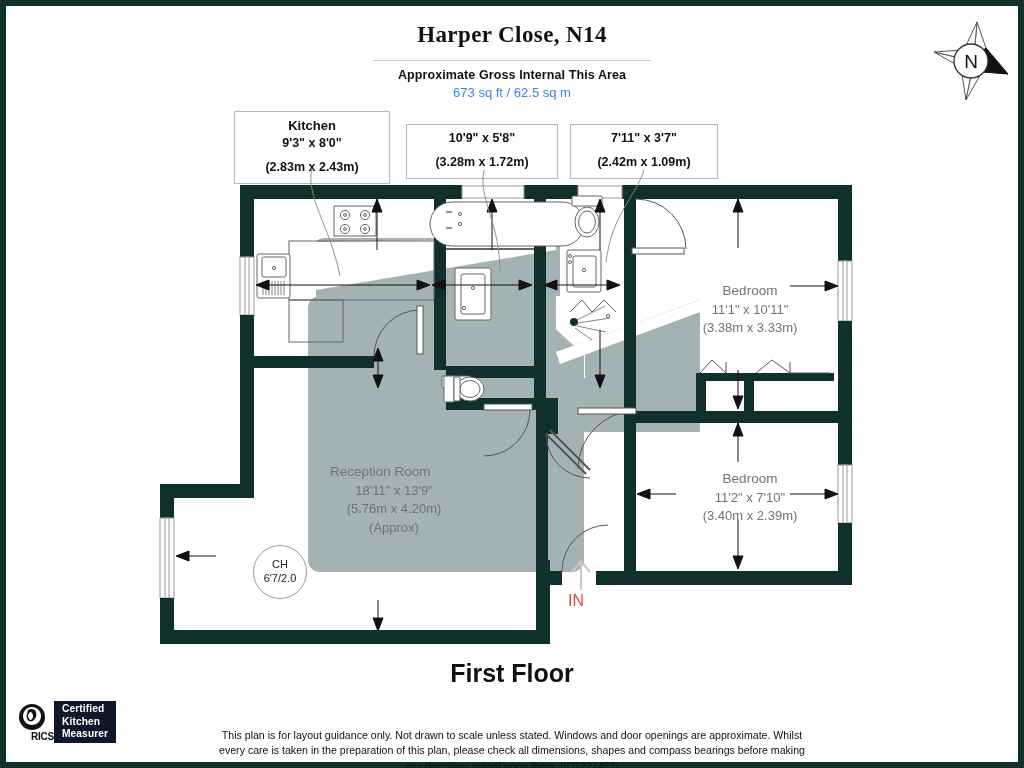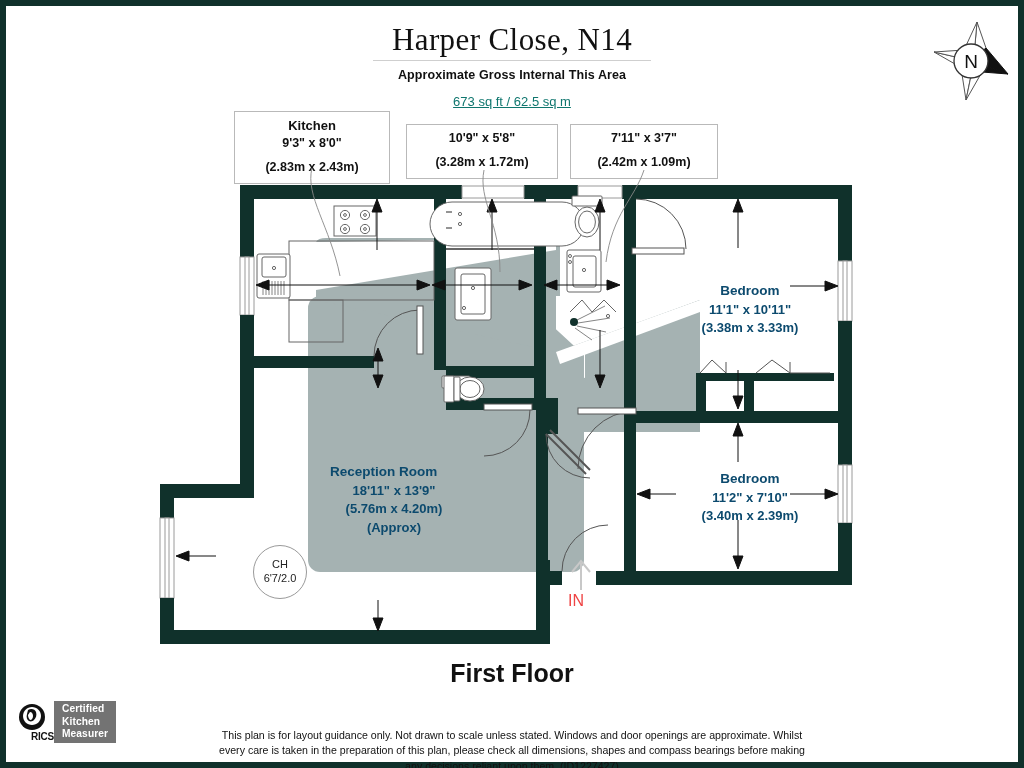--- a/index.html
+++ b/index.html
@@ -17,37 +17,36 @@
   .inner{
     position:absolute;left:6px;top:6px;width:1012px;height:756px;
     background:#fff;
   }
 
   
   #plan-title{
     position:absolute;left:50%;transform:translateX(-50%);
     top:22px;
     font-family:"Liberation Serif",serif;
-    font-size:31px;font-weight:400;color:#111;
+    font-size:23px;font-weight:700;color:#111;
     letter-spacing:.4px;white-space:nowrap;
   }
   #title-rule{
     position:absolute;left:373px;top:60px;width:278px;height:1px;
     background:#cfcfcf;
   }
   #area-label{
     position:absolute;left:50%;transform:translateX(-50%);
     top:68px;font-size:12.5px;font-weight:700;color:#111;
     white-space:nowrap;letter-spacing:.1px;
   }
   #area-value{
     position:absolute;left:50%;transform:translateX(-50%);
-    top:94px;font-size:13px;font-weight:400;color:#0f766e;
+    top:85px;font-size:13px;font-weight:400;color:#3b82f6;
     white-space:nowrap;
-    text-decoration:underline;
   }
 
   
   #compass{position:absolute;left:928px;top:18px;width:86px;height:86px;}
 
   
   .callout{
     position:absolute;box-sizing:border-box;
     border:1px solid #b9b9b9;background:#fff;
     text-align:center;color:#111;
@@ -59,22 +58,22 @@
   .callout .d2{display:block;margin-top:6px;}
   #callout-kitchen{left:234px;top:111px;width:156px;}
   #callout-bathroom{left:406px;top:124px;width:152px;}
   #callout-wc{left:570px;top:124px;width:148px;}
 
   
   #floorplan{position:absolute;left:0px;top:0px;width:1024px;height:768px;}
 
   
   .roomlabel{
-    position:absolute;text-align:center;color:#0c4a6e;
-    font-size:13px;font-weight:700;line-height:1.45;
+    position:absolute;text-align:center;color:#737373;
+    font-size:13px;font-weight:400;line-height:1.45;
     white-space:nowrap;pointer-events:none;
   }
   .roomlabel .nm{display:block;font-size:13.5px;}
   #label-reception{left:330px;top:462px;width:128px;text-align:left;}
   #label-bed1{left:680px;top:281px;width:140px;text-align:left;}
   #label-bed2{left:680px;top:469px;width:140px;text-align:left;}
 
   #ch-marker{
     position:absolute;left:253px;top:545px;width:52px;height:52px;
     border:1px solid #9a9a9a;border-radius:50%;
@@ -102,21 +101,21 @@
   #rics-badge{
     position:absolute;left:10px;top:698px;width:142px;height:48px;
     display:flex;align-items:center;
   }
   #rics-logo{width:44px;height:44px;position:relative;}
   #rics-wordmark{
     position:absolute;left:0;bottom:2px;width:44px;text-align:right;
     font-size:10px;font-weight:700;color:#111;letter-spacing:-.2px;
   }
   #rics-tag{
-    background:#737373;color:#fff;height:42px;
+    background:#0f172a;color:#fff;height:42px;
     display:flex;flex-direction:column;justify-content:center;
     padding:0 8px;font-size:10.2px;font-weight:700;line-height:1.22;
     letter-spacing:.1px;
   }
 </style>
 </head>
 <body>
 
 <div class="page-border"></div>
 <div class="inner"></div>

